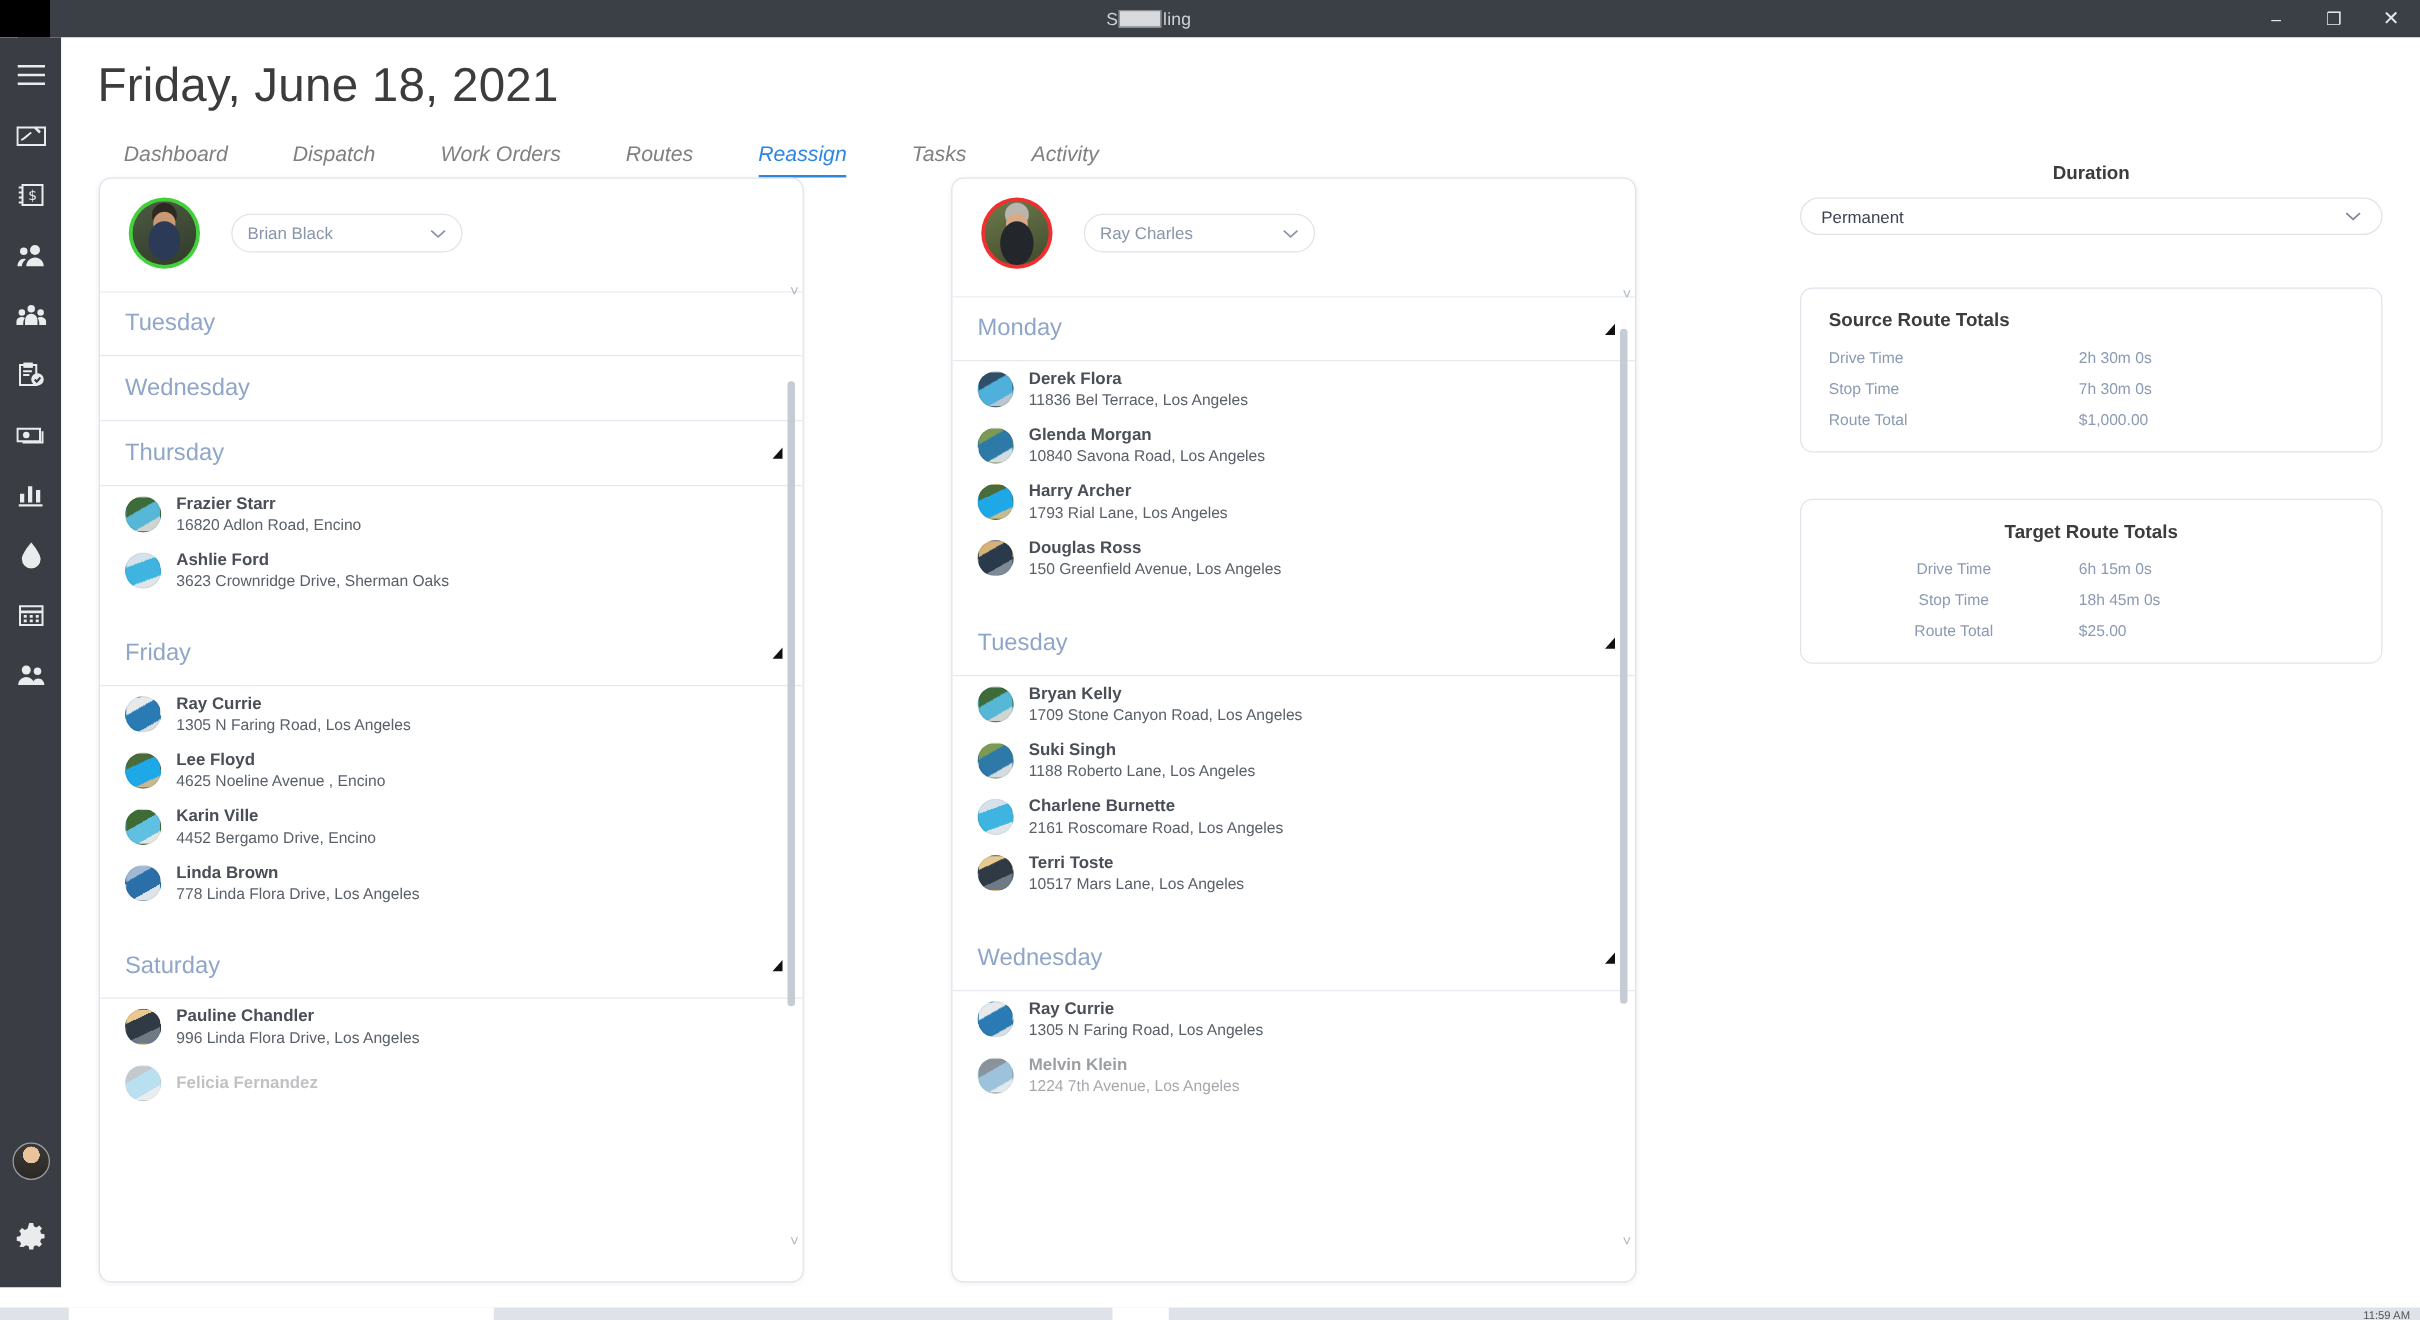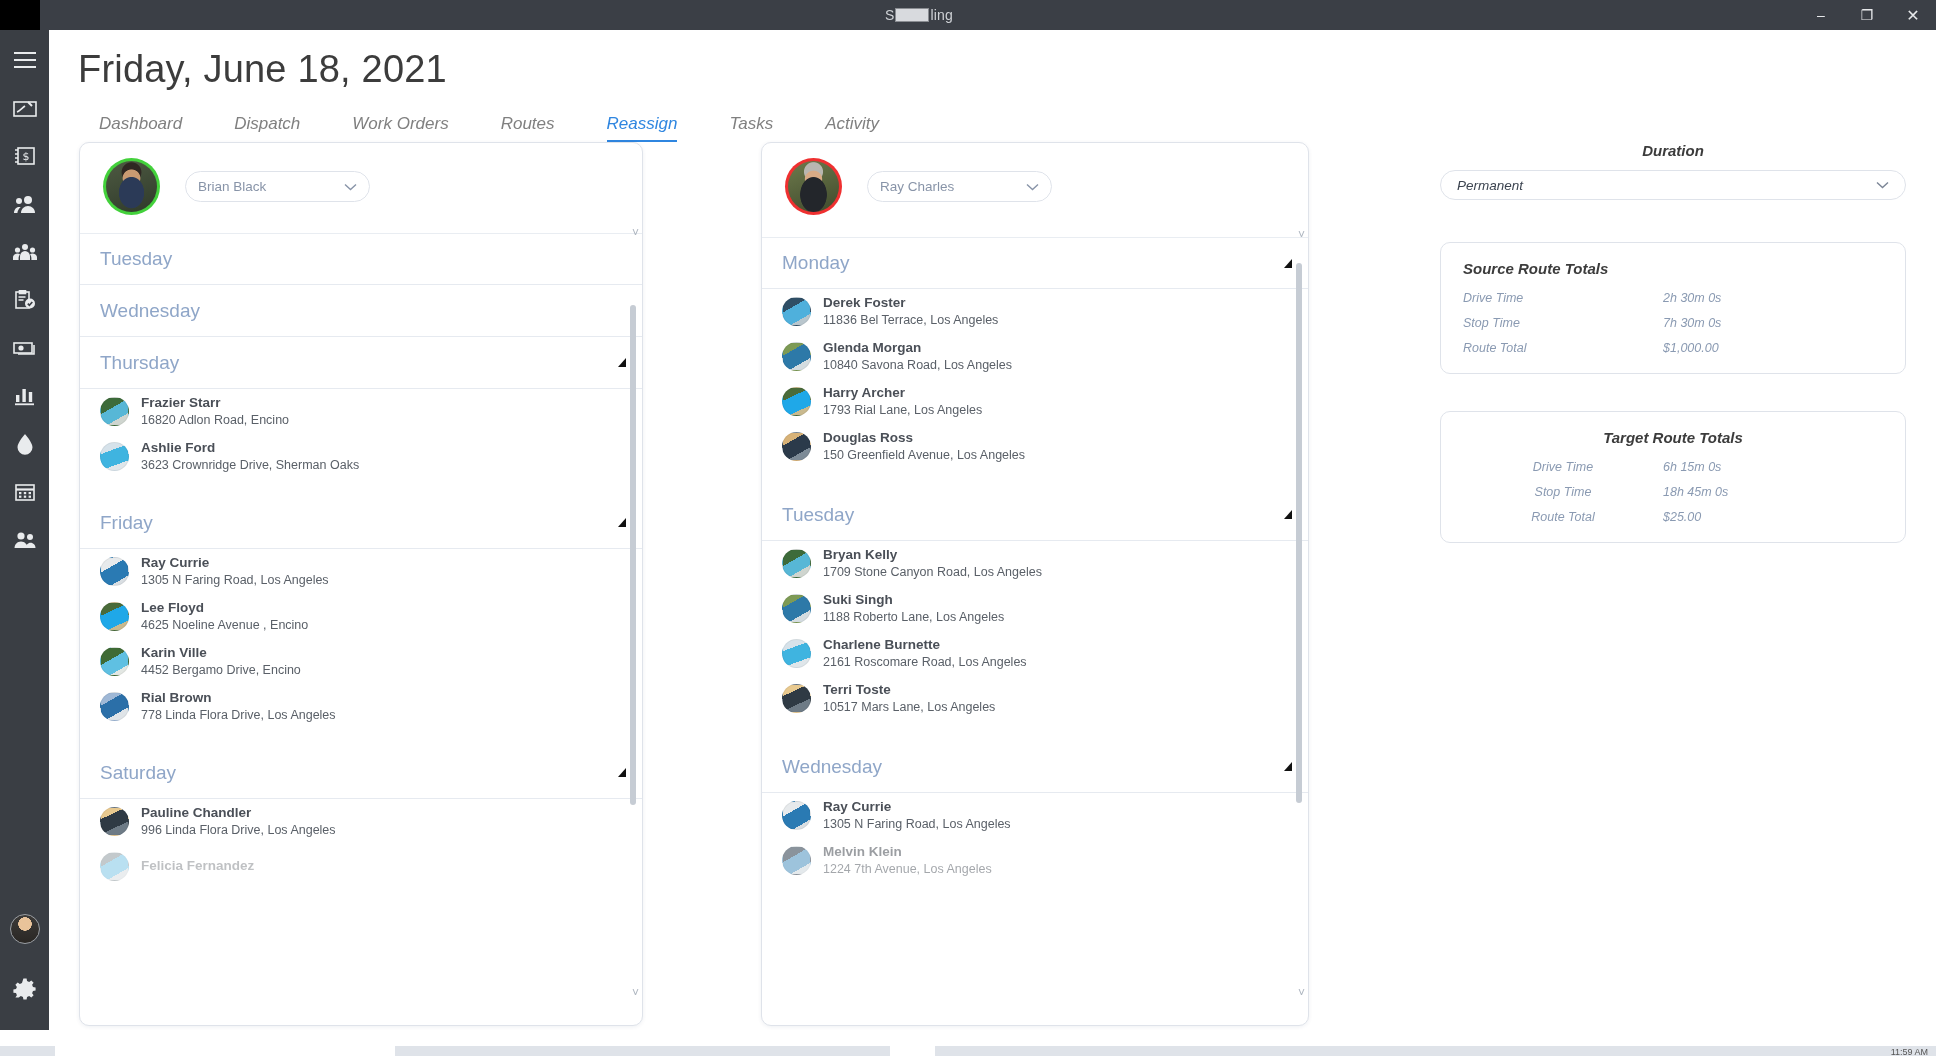--- a/index.html
+++ b/index.html
@@ -161,21 +161,21 @@
     position:absolute; right:5px; width:8px; background:transparent;
   }
   .vscroll .thumb {
     position:absolute; left:1px; width:6px; background:#c6ccd4; border-radius:3px;
   }
   .scroll-arrow {
     position:absolute; right:3px; color:#aeb6c0; font-size:12px; line-height:1;
   }
 
   
-  .side { position:absolute; left:1391px; top:112px; width:466px;font-style:italic; }
+  .side { position:absolute; left:1391px; top:100px; width:466px; }
   .duration-label {
     text-align:center; font-size:15px; font-weight:700; color:#3c3c3c; margin-bottom:11px;
   }
   .duration-select {
     height:30px; border:1px solid #dfe3ea; border-radius:16px; background:#fff;
     display:flex; align-items:center; padding:0 16px; font-size:13.5px; color:#3c4450;
   }
   .duration-select .sel-label { flex:1; }
 
   .totals {
@@ -402,21 +402,21 @@
           <div class="stop-row">
             <div class="stop-thumb t5"></div>
             <div class="stop-texts">
               <span class="stop-name">Karin Ville</span>
               <span class="stop-addr">4452 Bergamo Drive, Encino</span>
             </div>
           </div>
           <div class="stop-row">
             <div class="stop-thumb t6"></div>
             <div class="stop-texts">
-              <span class="stop-name">Rial Brown</span>
+              <span class="stop-name">Linda Brown</span>
               <span class="stop-addr">778 Linda Flora Drive, Los Angeles</span>
             </div>
           </div>
 
           <div class="day-row" style="margin-top:18px">
             <span class="day-name">Saturday</span>
             <span class="day-caret"></span>
           </div>
           <div class="stop-row">
             <div class="stop-thumb t7"></div>
@@ -458,21 +458,21 @@
       <div class="list-area">
         <div class="list-inner" style="margin-top:32px;">
 
           <div class="day-row first">
             <span class="day-name">Monday</span>
             <span class="day-caret"></span>
           </div>
           <div class="stop-row">
             <div class="stop-thumb t9"></div>
             <div class="stop-texts">
-              <span class="stop-name">Derek Foster</span>
+              <span class="stop-name">Derek Flora</span>
               <span class="stop-addr">11836 Bel Terrace, Los Angeles</span>
             </div>
           </div>
           <div class="stop-row">
             <div class="stop-thumb t10"></div>
             <div class="stop-texts">
               <span class="stop-name">Glenda Morgan</span>
               <span class="stop-addr">10840 Savona Road, Los Angeles</span>
             </div>
           </div>

